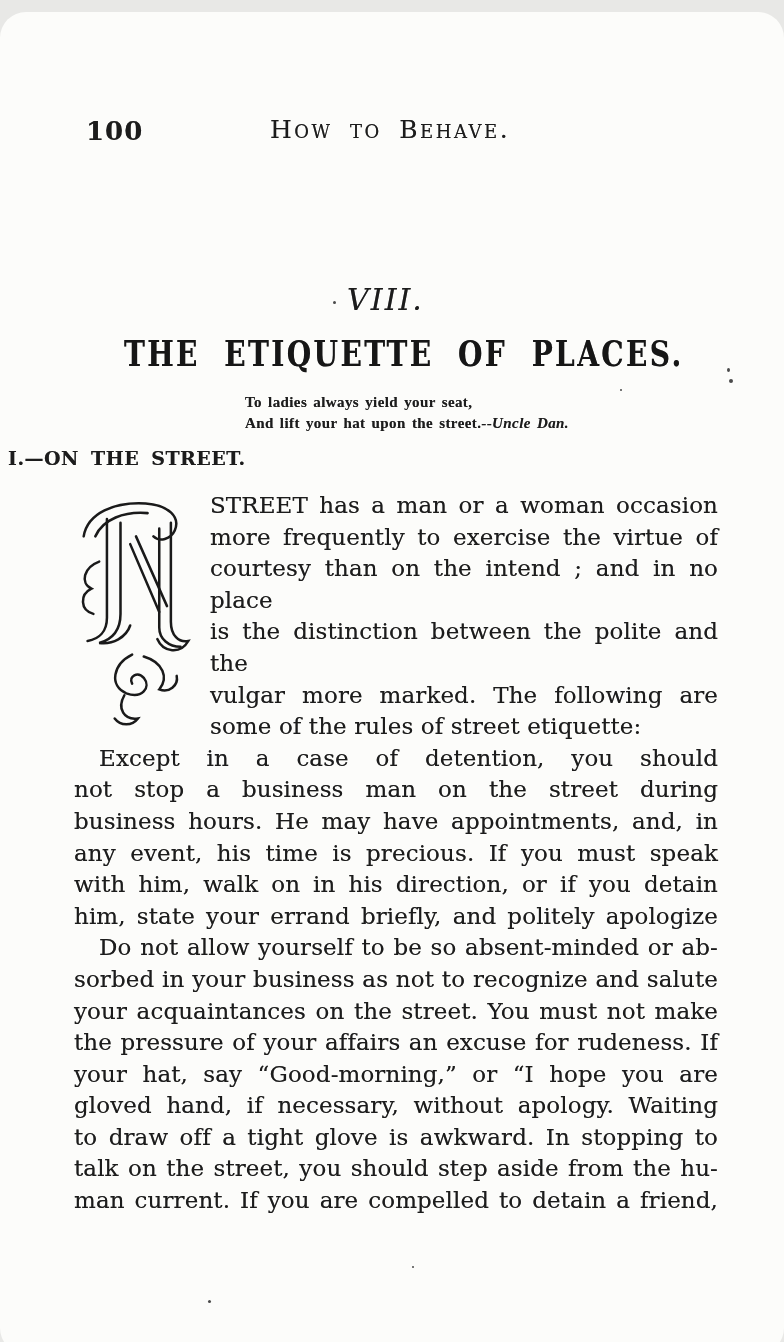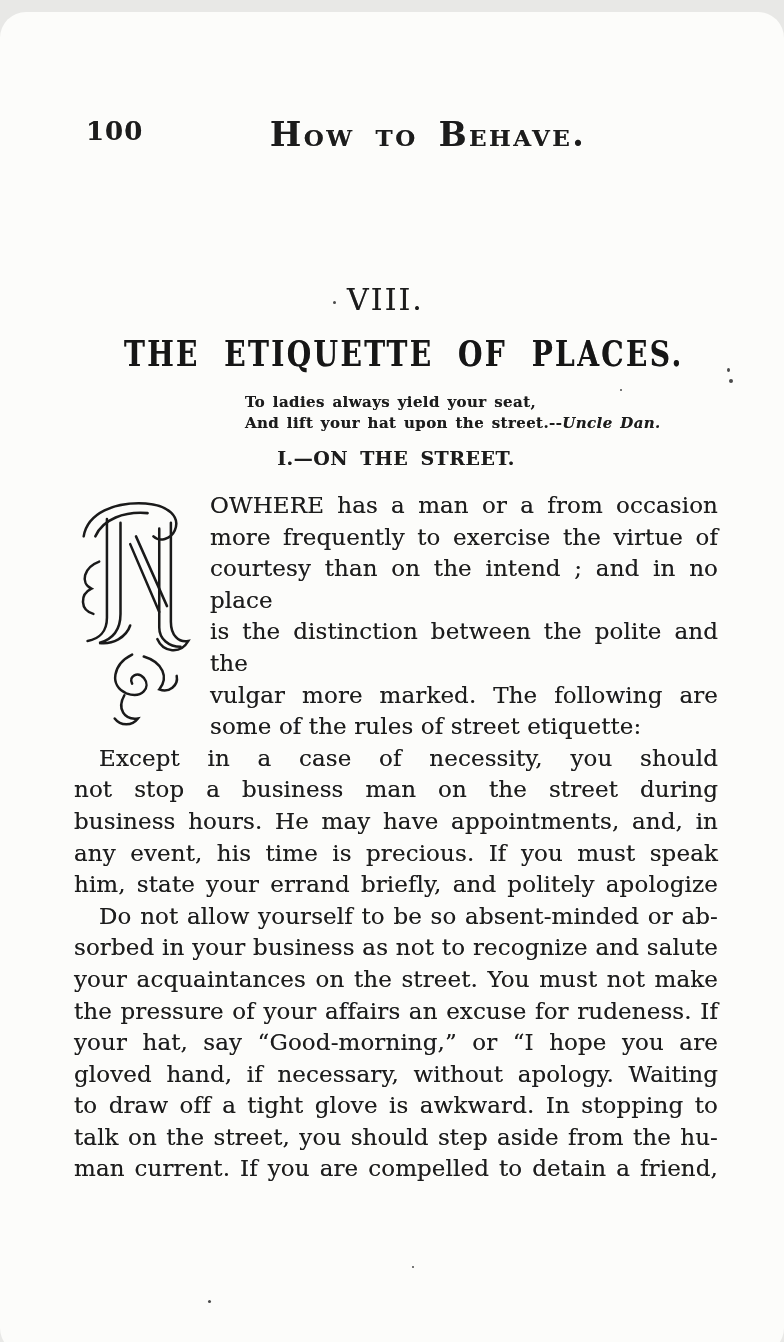--- a/index.html
+++ b/index.html
@@ -14,55 +14,54 @@
     text-shadow:0 0 .4px rgba(20,20,20,.55);
     border-radius:26px;
   }
   
   .page-number{
     position:absolute;left:86px;top:104px;
     font-size:26px;font-weight:bold;letter-spacing:1px;
   }
   .running-title{
     position:absolute;left:270px;top:103px;
-    font-size:33px;font-weight:bold;
+    font-size:25px;font-weight:normal;
     font-variant:small-caps;
     letter-spacing:2.5px;word-spacing:7px;
   }
   
   .chapter-number{
     position:absolute;left:0;top:270px;width:757px;
     padding-left:14px;box-sizing:border-box;
     text-align:center;
-    font-size:30px;letter-spacing:2px;font-weight:normal;
+    font-size:30px;letter-spacing:2px;font-weight:normal;font-style:italic;
   }
   .chapter-title{
     position:absolute;left:0;top:320px;width:784px;
     padding-left:24px;box-sizing:border-box;
     text-align:center;white-space:nowrap;
   }
   .chapter-title .inner{
     display:inline-block;
     transform:scaleX(.78);transform-origin:center;
     font-size:36px;font-weight:bold;
     letter-spacing:3px;word-spacing:16px;
     color:#161616;
   }
   
   .epigraph{
     position:absolute;left:245px;top:380px;
     font-size:15px;font-weight:bold;
-    line-height:21px;letter-spacing:.4px;word-spacing:2px;
+    line-height:21px;letter-spacing:.4px;word-spacing:2px;font-family:Liberation Serif, serif;
   }
   .epigraph .attr{font-style:italic;}
   
   .section-heading{
     position:absolute;left:0;top:435px;width:784px;
     padding-left:8px;box-sizing:border-box;
-    text-align:center;
     font-size:19px;font-weight:bold;
     letter-spacing:.5px;word-spacing:5px;
   }
   
   .body-text{
     position:absolute;left:74px;top:478px;width:644px;
     font-size:23px;line-height:31.6px;
     letter-spacing:.1px;
   }
   .dropcap-float{
@@ -121,30 +120,31 @@
         <path d="M100 30 L100 132 C100 146 108 154 118 152 C110 166 92 164 86 150"></path>
 
         <path d="M26 70 C10 76 6 92 18 98 C6 104 6 120 20 124"></path>
 
         <path d="M60 166 C40 176 36 198 54 206 C70 212 80 200 72 190 C66 183 56 188 60 196"></path>
         <path d="M72 168 C92 174 98 190 88 202 C98 206 108 198 106 188"></path>
         <path d="M52 208 C44 222 52 234 66 232 C60 240 48 240 42 232"></path>
       </svg>
     </div>
 
-  <div class="bline just">OWHERE has a man or a from occasion</div>
+  <div class="bline just">STREET has a man or a woman occasion</div>
       <div class="bline just">more frequently to exercise the virtue of</div>
       <div class="bline just">courtesy than on the intend ; and in no place</div>
       <div class="bline just">is the distinction between the polite and the</div>
       <div class="bline just">vulgar more marked.  The following are</div>
       <div class="bline">some of the rules of street etiquette:</div>
-      <div class="bline just ind">Except in a case of necessity, you should</div>
+      <div class="bline just ind">Except in a case of detention, you should</div>
       <div class="bline just">not stop a business man on the street during</div>
       <div class="bline just">business hours.  He may have appointments, and, in</div>
       <div class="bline just">any event, his time is precious.  If you must speak</div>
+      <div class="bline just">with him, walk on in his direction, or if you detain</div>
       <div class="bline just">him, state your errand briefly, and politely apologize</div>
       <div class="bline just ind">Do not allow yourself to be so absent-minded or ab-</div>
       <div class="bline just">sorbed in your business as not to recognize and salute</div>
       <div class="bline just">your acquaintances on the street.  You must not make</div>
       <div class="bline just">the pressure of your affairs an excuse for rudeness.  If</div>
       <div class="bline just">your hat, say “Good-morning,” or “I hope you are</div>
       <div class="bline just">gloved hand, if necessary, without apology.  Waiting</div>
       <div class="bline just">to draw off a tight glove is awkward.  In stopping to</div>
       <div class="bline just">talk on the street, you should step aside from the hu-</div>
       <div class="bline just">man current.  If you are compelled to detain a friend,</div>

